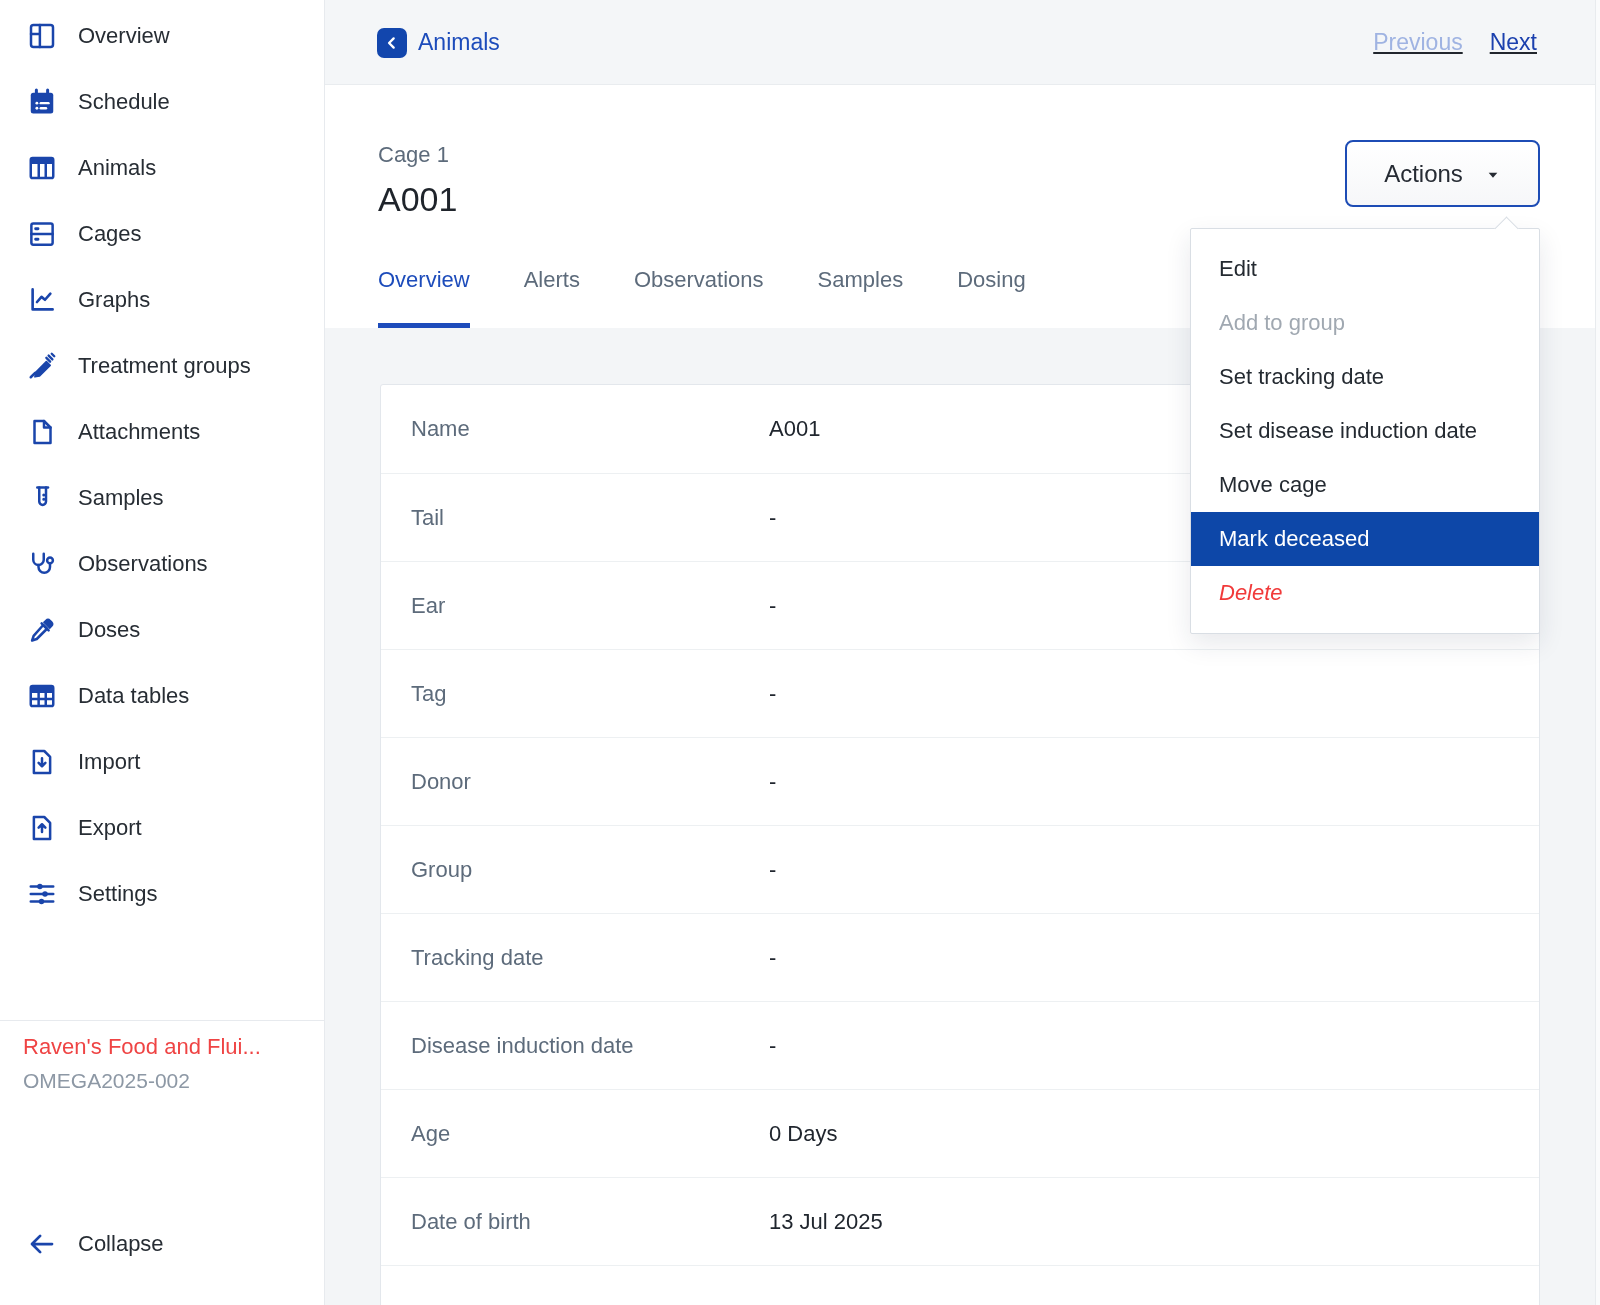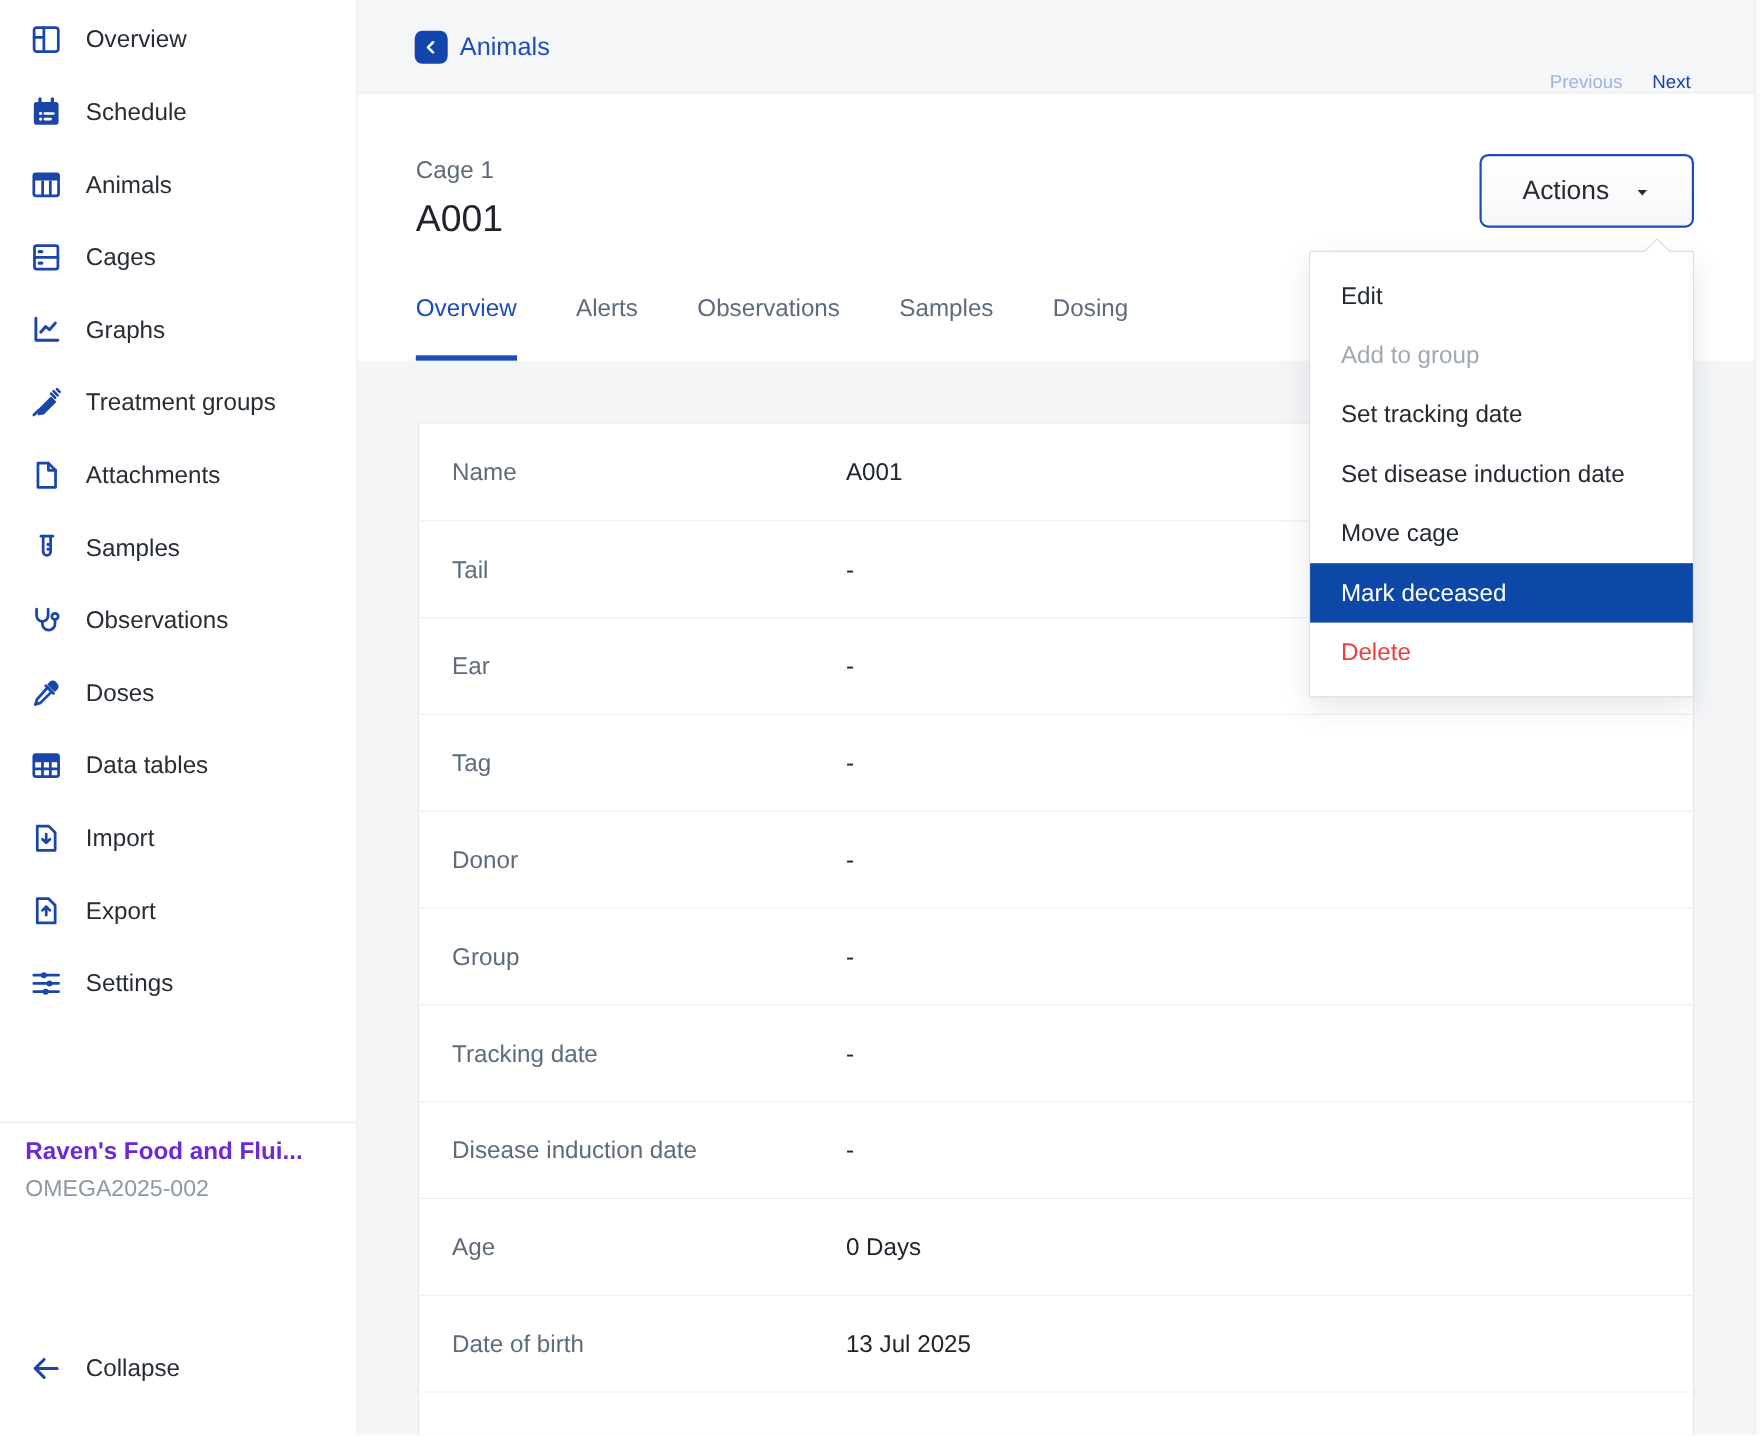--- a/index.html
+++ b/index.html
@@ -22,33 +22,33 @@
   
   .sidebar{position:absolute;left:0;top:0;width:325px;height:100%;background:#fff;
            border-right:1px solid #e7eaee;z-index:20;}
   .nav{position:absolute;top:3px;left:0;right:0;}
   .nav-item{display:flex;align-items:center;height:66px;padding-left:27px;cursor:pointer;}
   .nav-icon{width:30px;height:30px;color:var(--c-icon-blue);flex:none;display:flex;align-items:center;justify-content:center;}
   .nav-icon svg{width:30px;height:30px;}
   .nav-label{margin-left:21px;font-size:22px;color:#272d34;white-space:nowrap;}
   .side-divider{position:absolute;left:0;right:0;top:1020px;height:1px;background:#e7eaee;}
   .study{position:absolute;left:23px;top:1034px;right:14px;}
-  .study-name{font-size:22px;color:#6d28d9;line-height:26px;white-space:nowrap;overflow:hidden;font-weight:bold;}
+  .study-name{font-size:22px;color:#ef4444;line-height:26px;white-space:nowrap;overflow:hidden;}
   .study-code{margin-top:8px;font-size:21px;color:#8d98a5;line-height:26px;}
   .collapse{position:absolute;left:0;right:0;top:1211px;height:66px;display:flex;align-items:center;padding-left:27px;cursor:pointer;}
 
   
   .topbar{position:absolute;left:325px;top:0;width:1270px;height:85px;background:#f4f6f8;
           border-bottom:1px solid #e9ecef;}
   .breadcrumb{position:absolute;left:52px;top:0;height:85px;display:flex;align-items:center;cursor:pointer;}
   .back-btn{width:30px;height:30px;border-radius:7px;background:var(--c-back-btn);
             display:flex;align-items:center;justify-content:center;flex:none;}
   .back-btn svg{width:20px;height:20px;}
   .breadcrumb-label{margin-left:11px;font-size:23px;font-weight:500;color:var(--c-accent);}
-  .pager{position:absolute;right:58px;top:0;height:85px;display:flex;align-items:flex-end;gap:27px;font-size:17px;}
+  .pager{position:absolute;right:58px;top:0;height:85px;display:flex;align-items:center;gap:27px;font-size:23px;text-decoration:underline;}
   .pager-prev{color:var(--c-previous-link);cursor:default;}
   .pager-next{color:var(--c-next-link);font-weight:500;cursor:pointer;}
 
   
   .header{position:absolute;left:325px;top:86px;width:1270px;height:242px;background:#fff;}
   .kicker{position:absolute;left:53px;top:56px;font-size:22px;line-height:26px;color:#5d6b7b;}
   .title{position:absolute;left:53px;top:92px;font-size:34px;line-height:42px;font-weight:500;color:#1f242b;}
   .tabs{position:absolute;left:53px;bottom:0;display:flex;gap:54px;}
   .tab{font-size:22px;line-height:26px;padding-bottom:30px;border-bottom:5px solid transparent;
        color:#5d6b7b;cursor:pointer;white-space:nowrap;}
@@ -64,21 +64,21 @@
 
   
   .menu{position:absolute;left:1190px;top:228px;width:350px;background:#fff;
         border:1px solid #d9dee4;border-radius:2px;box-shadow:0 10px 26px rgba(25,39,65,.10);
         padding:13px 0;z-index:30;}
   .menu::before{content:"";position:absolute;top:-9px;left:307px;width:16px;height:16px;background:#fff;
         border-left:1px solid #d9dee4;border-top:1px solid #d9dee4;transform:rotate(45deg);}
   .menu-item{height:54px;line-height:54px;padding-left:28px;font-size:22px;color:#242a31;cursor:pointer;white-space:nowrap;}
   .menu-item.disabled{color:var(--c-disabled-menu);cursor:default;}
   .menu-item.selected{background:var(--c-selected-bg);color:#fff;}
-  .menu-item.danger{color:var(--c-danger);}
+  .menu-item.danger{color:var(--c-danger);font-style:italic;}
 
   
   .content{position:absolute;left:325px;top:328px;width:1270px;height:977px;background:#f3f5f7;}
   .card{position:absolute;left:55px;top:56px;width:1160px;background:#fff;
         border:1px solid #e3e7ec;border-radius:3px;}
   .detail-row{position:relative;height:88px;border-top:1px solid #edf0f2;}
   .detail-row:first-child{border-top:none;}
   .detail-label{position:absolute;left:30px;top:50%;transform:translateY(-50%);font-size:22px;color:#5d6b7b;}
   .detail-value{position:absolute;left:388px;top:50%;transform:translateY(-50%);font-size:22px;color:#20262e;}
   .detail-row.partial{height:46px;}

